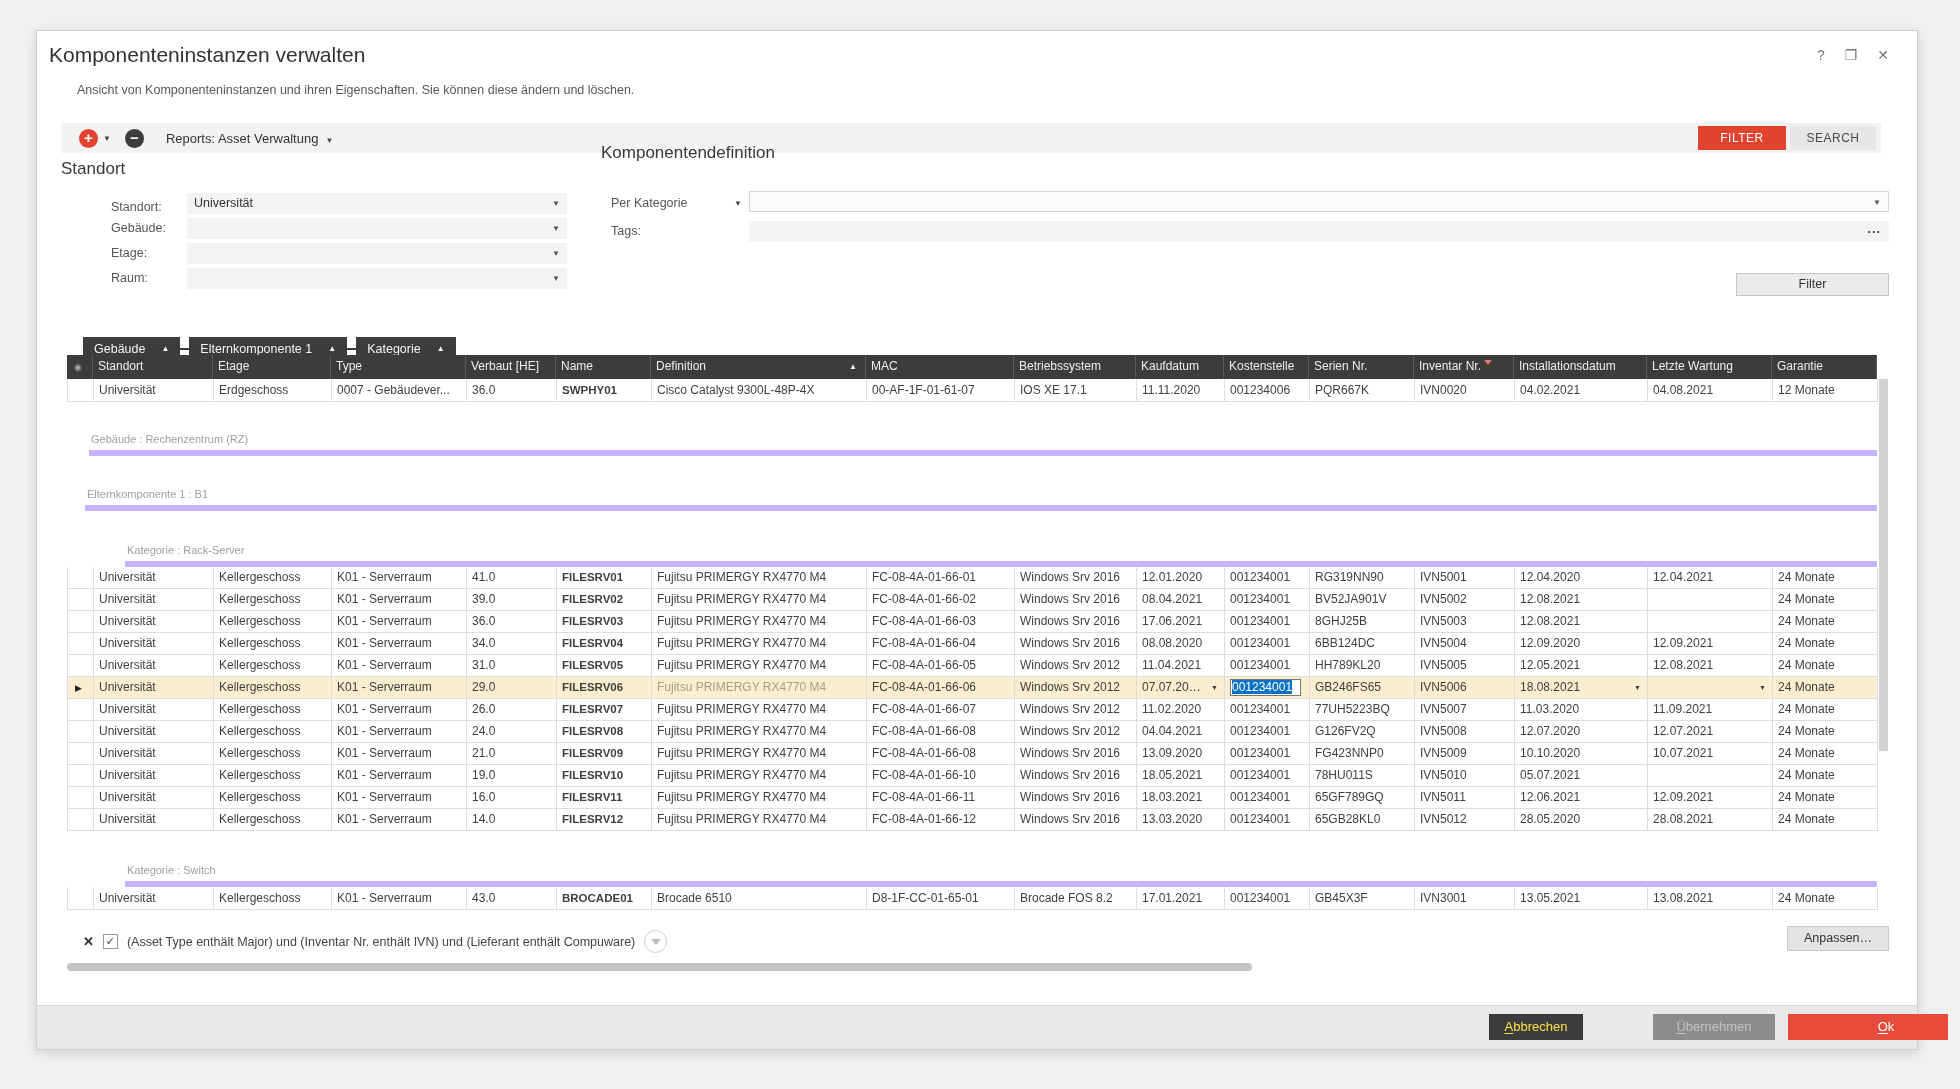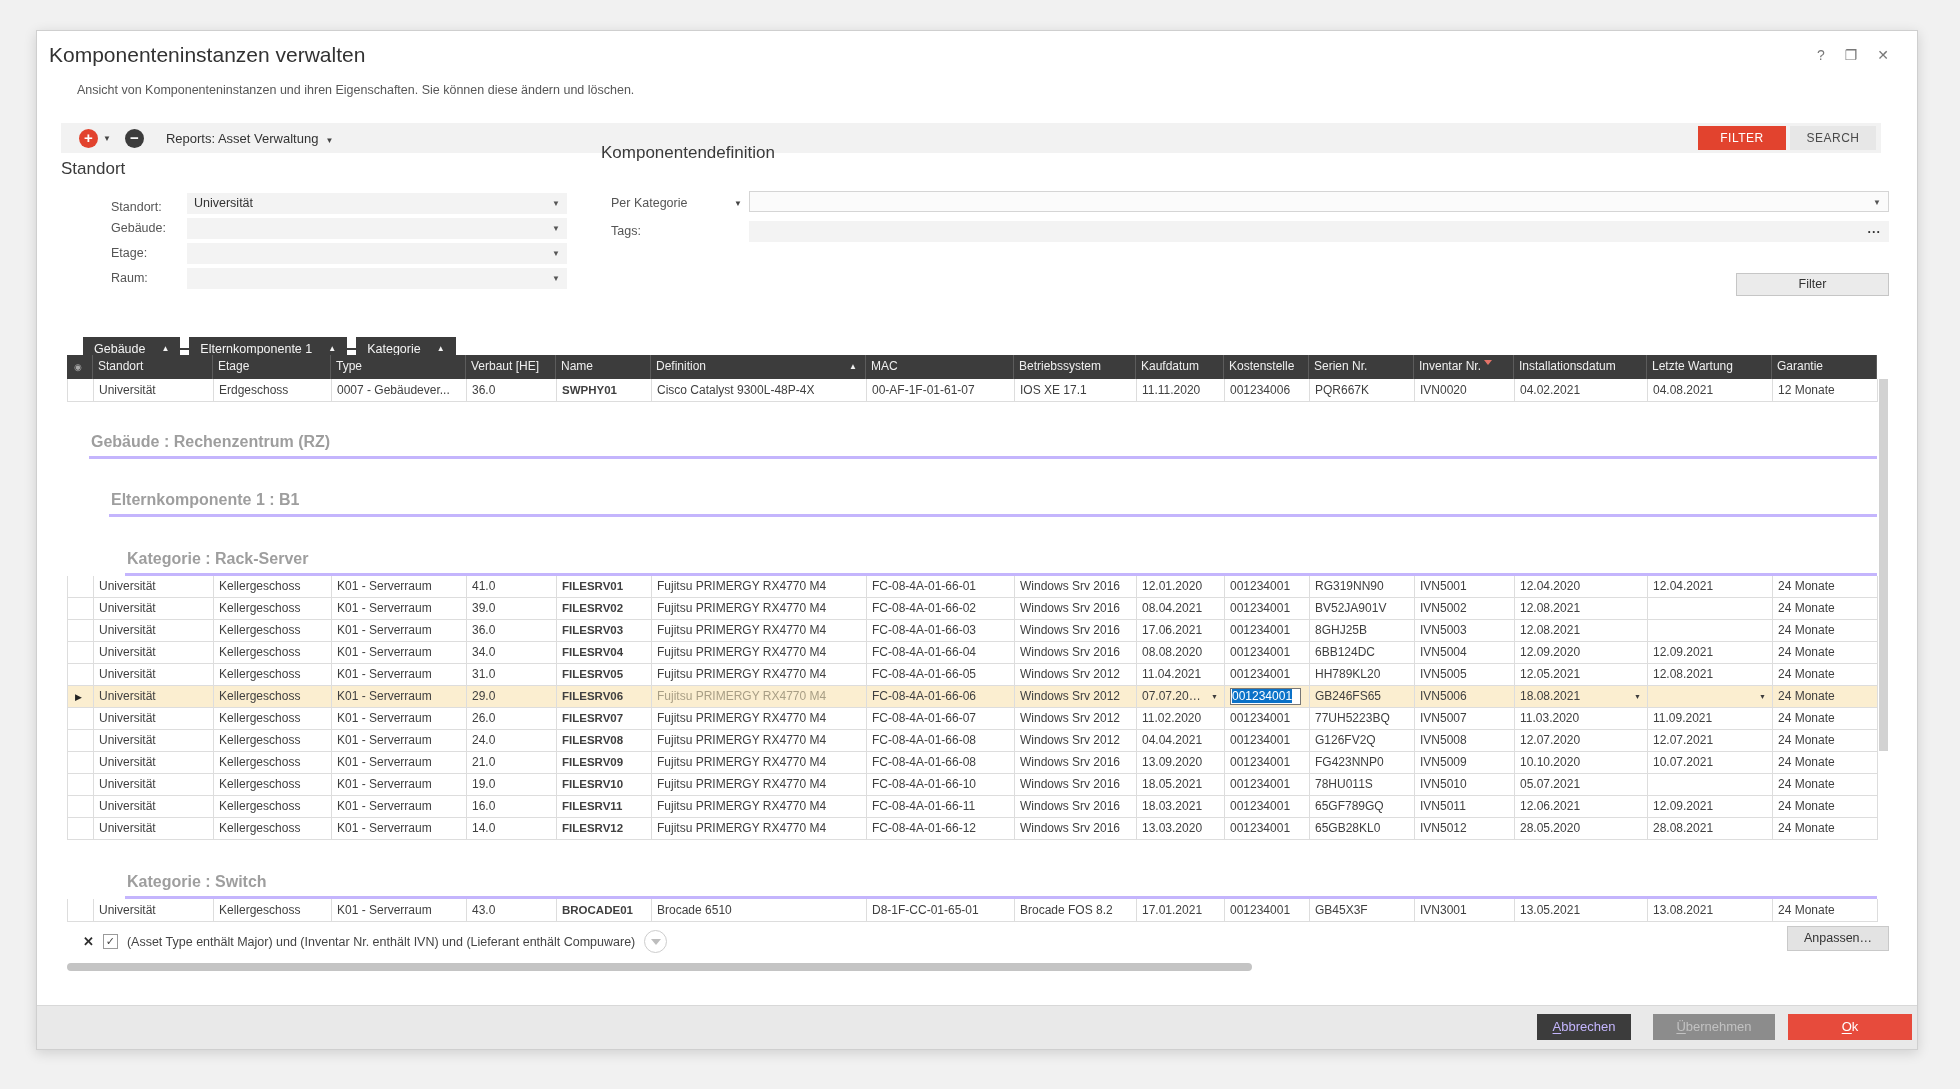--- a/index.html
+++ b/index.html
@@ -63,47 +63,47 @@
   .ind{padding-left:7px;}
   .ind-glyph{font-size:9px;color:#A9A9A9;}
   .sort{float:right;font-size:8px;margin-right:8px;color:#F0F0F0;}
   .funnel{display:inline-block;width:0;height:0;border-left:4px solid transparent;
           border-right:4px solid transparent;border-top:5px solid #E57368;margin-left:3px;
           vertical-align:super;}
   .mini-caret{float:right;font-size:7px;color:#3C3C3C;margin-right:6px;line-height:21px;}
   .editbox{display:inline-block;background:#fff;border:1px solid #767676;line-height:15px;
            margin-top:2px;padding:0 8px 0 1px;font-size:12px;}
   .selstr{background:#0B72C8;color:#fff;}
-  .group-label{font-weight:700;font-size:16px;color:#9E9E9E;border-bottom:3px solid #c4b5fd;
+  .group-label{font-weight:400;font-size:11px;color:#9E9E9E;border-bottom:6px solid #c4b5fd;
                padding:7px 0 5px 2px;}
   .lvl0{margin-top:24px;margin-left:22px;}
-  .lvl1{margin-top:25px;margin-left:42px;}
+  .lvl1{margin-top:25px;margin-left:18px;}
   .lvl2{margin-top:26px;margin-left:58px;}
   
   .vscroll{position:absolute;left:1842px;top:348px;width:9px;height:372px;background:#D2D2D2;}
   .hscroll-thumb{position:absolute;left:30px;top:932px;width:1185px;height:8px;background:#C4C4C4;border-radius:4px;}
   
   .filterbar{position:absolute;left:46px;top:898px;height:25px;display:flex;align-items:center;gap:9px;}
   .clear-x{font-size:13px;color:#2E2E2E;font-weight:700;}
   .cbx{width:13px;height:13px;border:1px solid #9A9A9A;background:#fff;font-size:11px;line-height:12px;
        text-align:center;color:#444;}
   .fexpr{font-size:12.5px;color:#444;}
   .funnel-circle{width:21px;height:21px;border:1px solid #CDCDCD;border-radius:50%;display:flex;
                  align-items:center;justify-content:center;}
   .funnel-gray{display:inline-block;width:0;height:0;border-left:5px solid transparent;
                border-right:5px solid transparent;border-top:6px solid #BDBDBD;}
   .btn-anpassen{position:absolute;left:1750px;top:895px;width:102px;height:25px;background:#E3E3E3;
                 border:1px solid #C9C9C9;box-sizing:border-box;font-size:12.5px;color:#333;
                 text-align:center;line-height:23px;}
   
   .footer{position:absolute;left:0;bottom:0;width:100%;height:43px;background:#E9E9E9;border-top:1px solid #D8D8D8;}
   .fbtn{position:absolute;top:8px;height:26px;font-size:13px;text-align:center;line-height:26px;}
-  .btn-cancel{left:1500px;width:94px;background:#3C3C3C;color:#c4b5fd;}
+  .btn-cancel{left:1452px;width:94px;background:#3C3C3C;color:#fde047;}
   .btn-apply{left:1616px;width:122px;background:#8C8C8C;color:#C2C2C2;}
-  .btn-ok{left:1751px;width:124px;background:#E74B3C;color:#FFF;}
+  .btn-ok{left:1751px;width:124px;background:#E74B3C;color:#FFF;padding-left:36px;}
   .fbtn u{text-underline-offset:2px;}
 </style>
 </head>
 <body>
 
 <div class="dialog">
 
   <div class="page-title">Komponenteninstanzen verwalten</div>
   <div class="page-subtitle">Ansicht von Komponenteninstanzen und ihren Eigenschaften. Sie können diese ändern und löschen.</div>
   <div class="win-controls">

